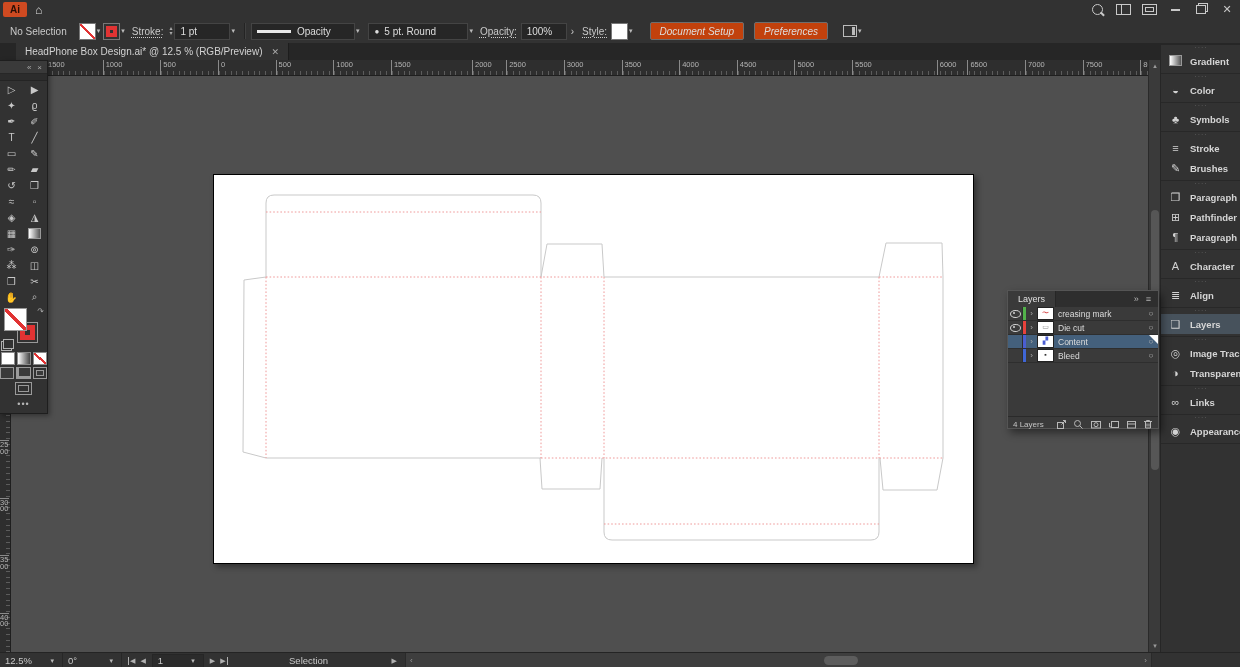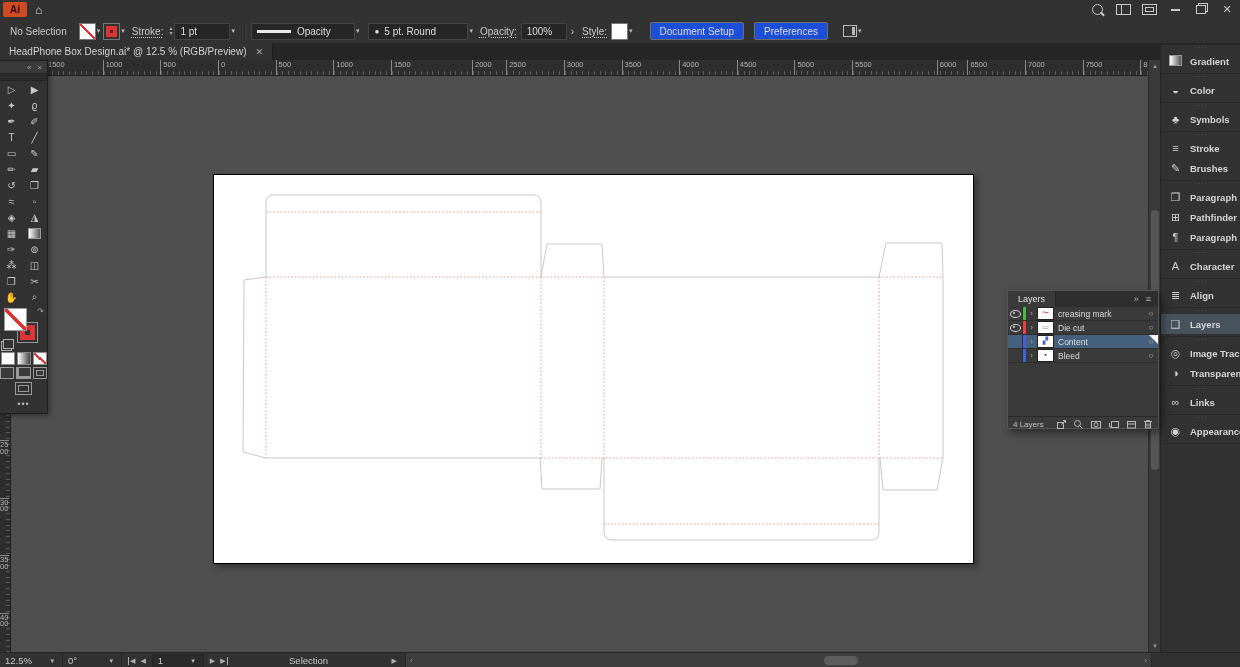--- a/index.html
+++ b/index.html
@@ -30,28 +30,28 @@
   .sw{width:15px;height:15px;border:1px solid #777;background:#fff;position:relative;}
   .sw.none-sw{background:linear-gradient(to top right,#fff 46%,#e13333 46%,#e13333 55%,#fff 55%);}
   .sw.stroke-sw{background:#323232;border:1px solid #777;box-shadow:inset 0 0 0 2px #323232, inset 0 0 0 6px #e13333;}
   .chev{font-size:7px;color:#bbb;margin:0 3px 0 1px;}
   .valbox{background:#262626;border:1px solid #444;height:15px;display:flex;align-items:center;
           padding:0 5px;color:#ddd;}
   .stepper{display:flex;flex-direction:column;font-size:6px;line-height:5px;color:#aaa;margin:0 2px;}
   .vline{width:1px;height:16px;background:#242424;margin:0 6px;box-shadow:1px 0 0 #404040;}
   .strokeline{width:34px;height:3px;background:#e9e9e9;margin-right:6px;}
   .cbtn{border:1px solid #6e6e6e;border-radius:2px;height:16px;display:flex;align-items:center;
-        padding:0 9px;margin:0 5px;color:#ddd;background:#1d4ed8;}
+        padding:0 9px;margin:0 5px;color:#ddd;background:#c2410c;font-style:italic;}
   .bullet{font-size:8px;margin-right:5px;}
   .panel-ic{width:12px;height:10px;border:1px solid #bbb;position:relative;margin-left:10px;}
   .panel-ic::after{content:"";position:absolute;right:1px;top:1px;bottom:1px;width:3px;background:#bbb;}
   
   #tabbar{left:0;top:43px;width:1240px;height:17px;background:#262626;display:flex;align-items:flex-end;}
   #doctab{height:17px;background:#323232;border-right:1px solid #1d1d1d;display:flex;align-items:center;
-          padding:0 9px;font-size:10px;color:#d2d2d2;gap:9px;}
+          padding:0 9px;font-size:10px;color:#d2d2d2;gap:9px;margin-left:16px;}
   #tab-close{color:#aaa;font-size:9px;}
   .tabbar-icons{position:absolute;right:8px;top:46px;display:flex;align-items:center;gap:11px;color:#b5b5b5;font-size:10px;}
   
   #canvas-region{left:0;top:60px;width:1148px;height:592px;background:#4f4f4f;overflow:hidden;}
   #ruler-h{position:absolute;left:0;top:0;width:1148px;height:15px;background:#2e2e2e;border-bottom:1px solid #1f1f1f;
      background-image:repeating-linear-gradient(to right,rgba(255,255,255,.22) 0 1px,transparent 1px 5.765px);
      background-size:100% 4px;background-repeat:no-repeat;background-position:0 100%;}
   .rh-lab{position:absolute;top:0;height:15px;border-left:1px solid #8a8a8a;padding-left:2px;
           font-size:7.5px;color:#b4b4b4;line-height:10px;}
   #ruler-v{position:absolute;left:0;top:15px;width:10px;height:577px;background:#2e2e2e;border-right:1px solid #1f1f1f;

